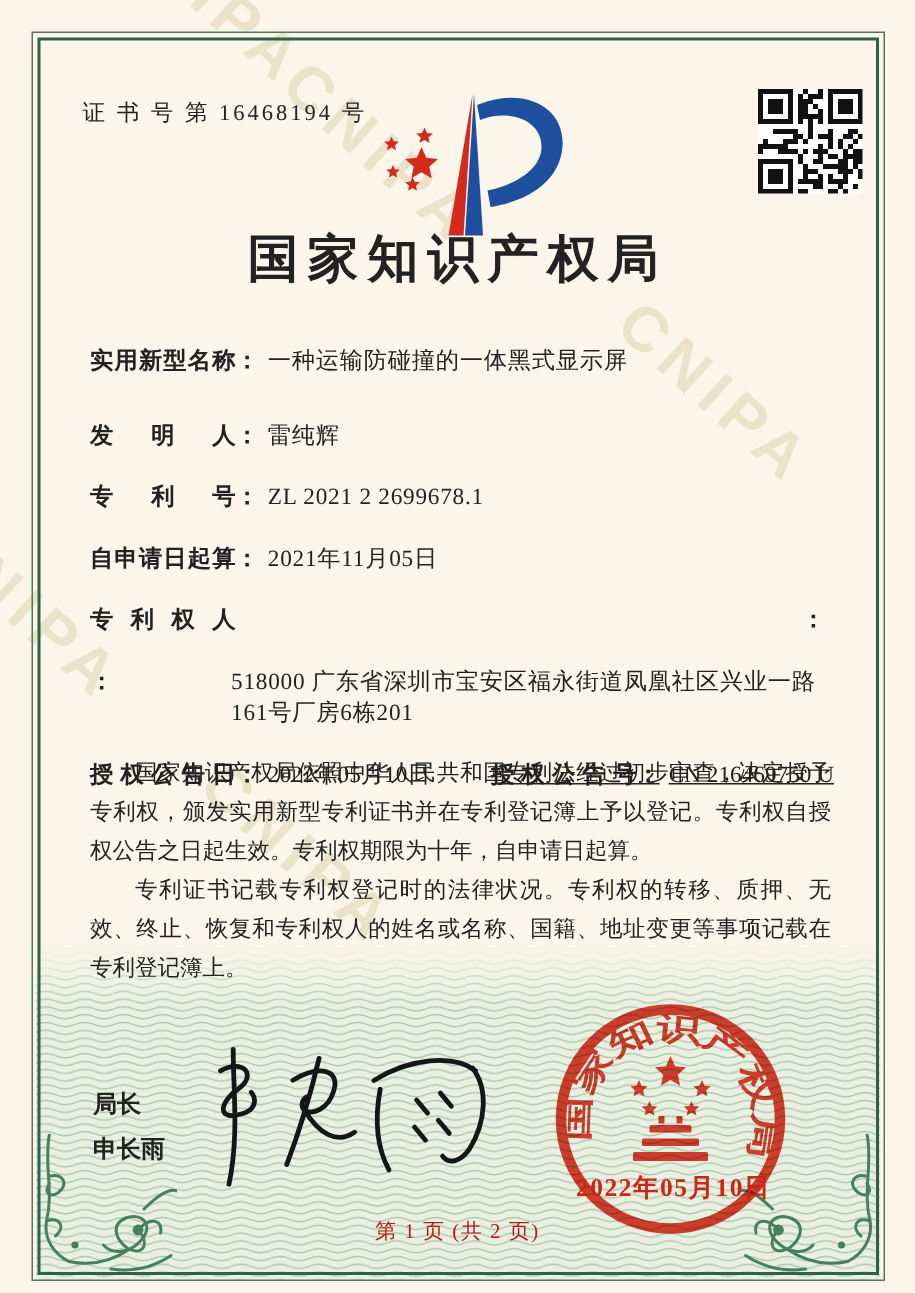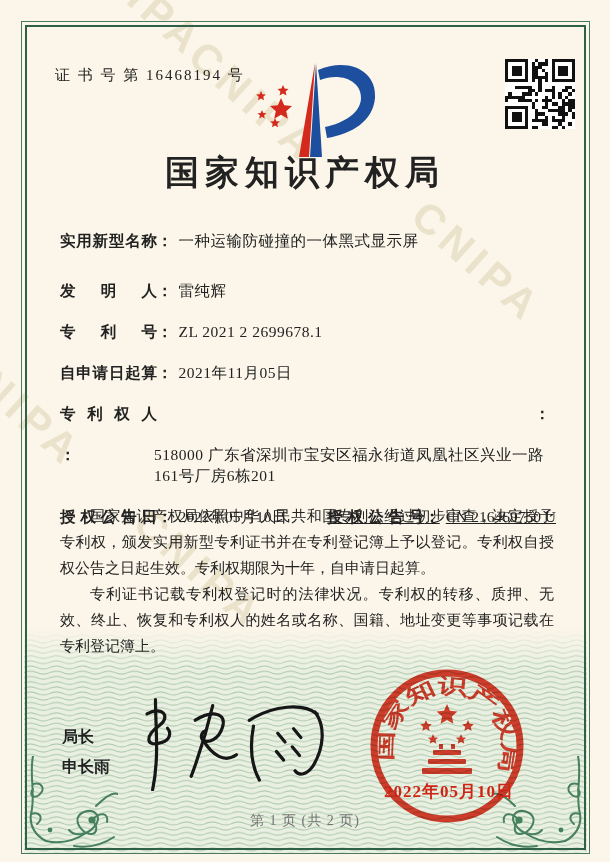--- a/index.html
+++ b/index.html
@@ -37,21 +37,21 @@
   .paras{position:absolute;left:60px;top:503px;width:494px;font-size:15px;line-height:26px;
          text-align:justify;z-index:6;}
   .paras p{margin:0;text-indent:2em;font-style:normal;}
   
   .signer{position:absolute;left:62px;top:722px;font-size:16px;line-height:30px;z-index:7;font-weight:600;}
   .signature{position:absolute;left:126px;top:693px;z-index:8;}
   .seal{position:absolute;left:361px;top:660px;z-index:7;opacity:.92;mix-blend-mode:multiply;}
   .sealdate{position:absolute;left:384px;top:780px;z-index:8;color:#cf2517;font-size:17px;
             font-weight:700;letter-spacing:1px;}
   .footer{position:absolute;left:0;top:812px;width:100%;text-align:center;font-size:14px;
-          color:#737373;z-index:7;letter-spacing:1px;}
+          color:#b91c1c;z-index:7;letter-spacing:1px;}
   .ornament{position:absolute;z-index:6;}
   .orn-left{left:26px;top:756px;}
   .orn-right{right:25px;top:756px;transform:scaleX(-1);}
 </style>
 </head>
 <body>
 
 <div class="page">
 
   <div class="wm" style="left:60px;top:-28px;">CNIPA</div>

